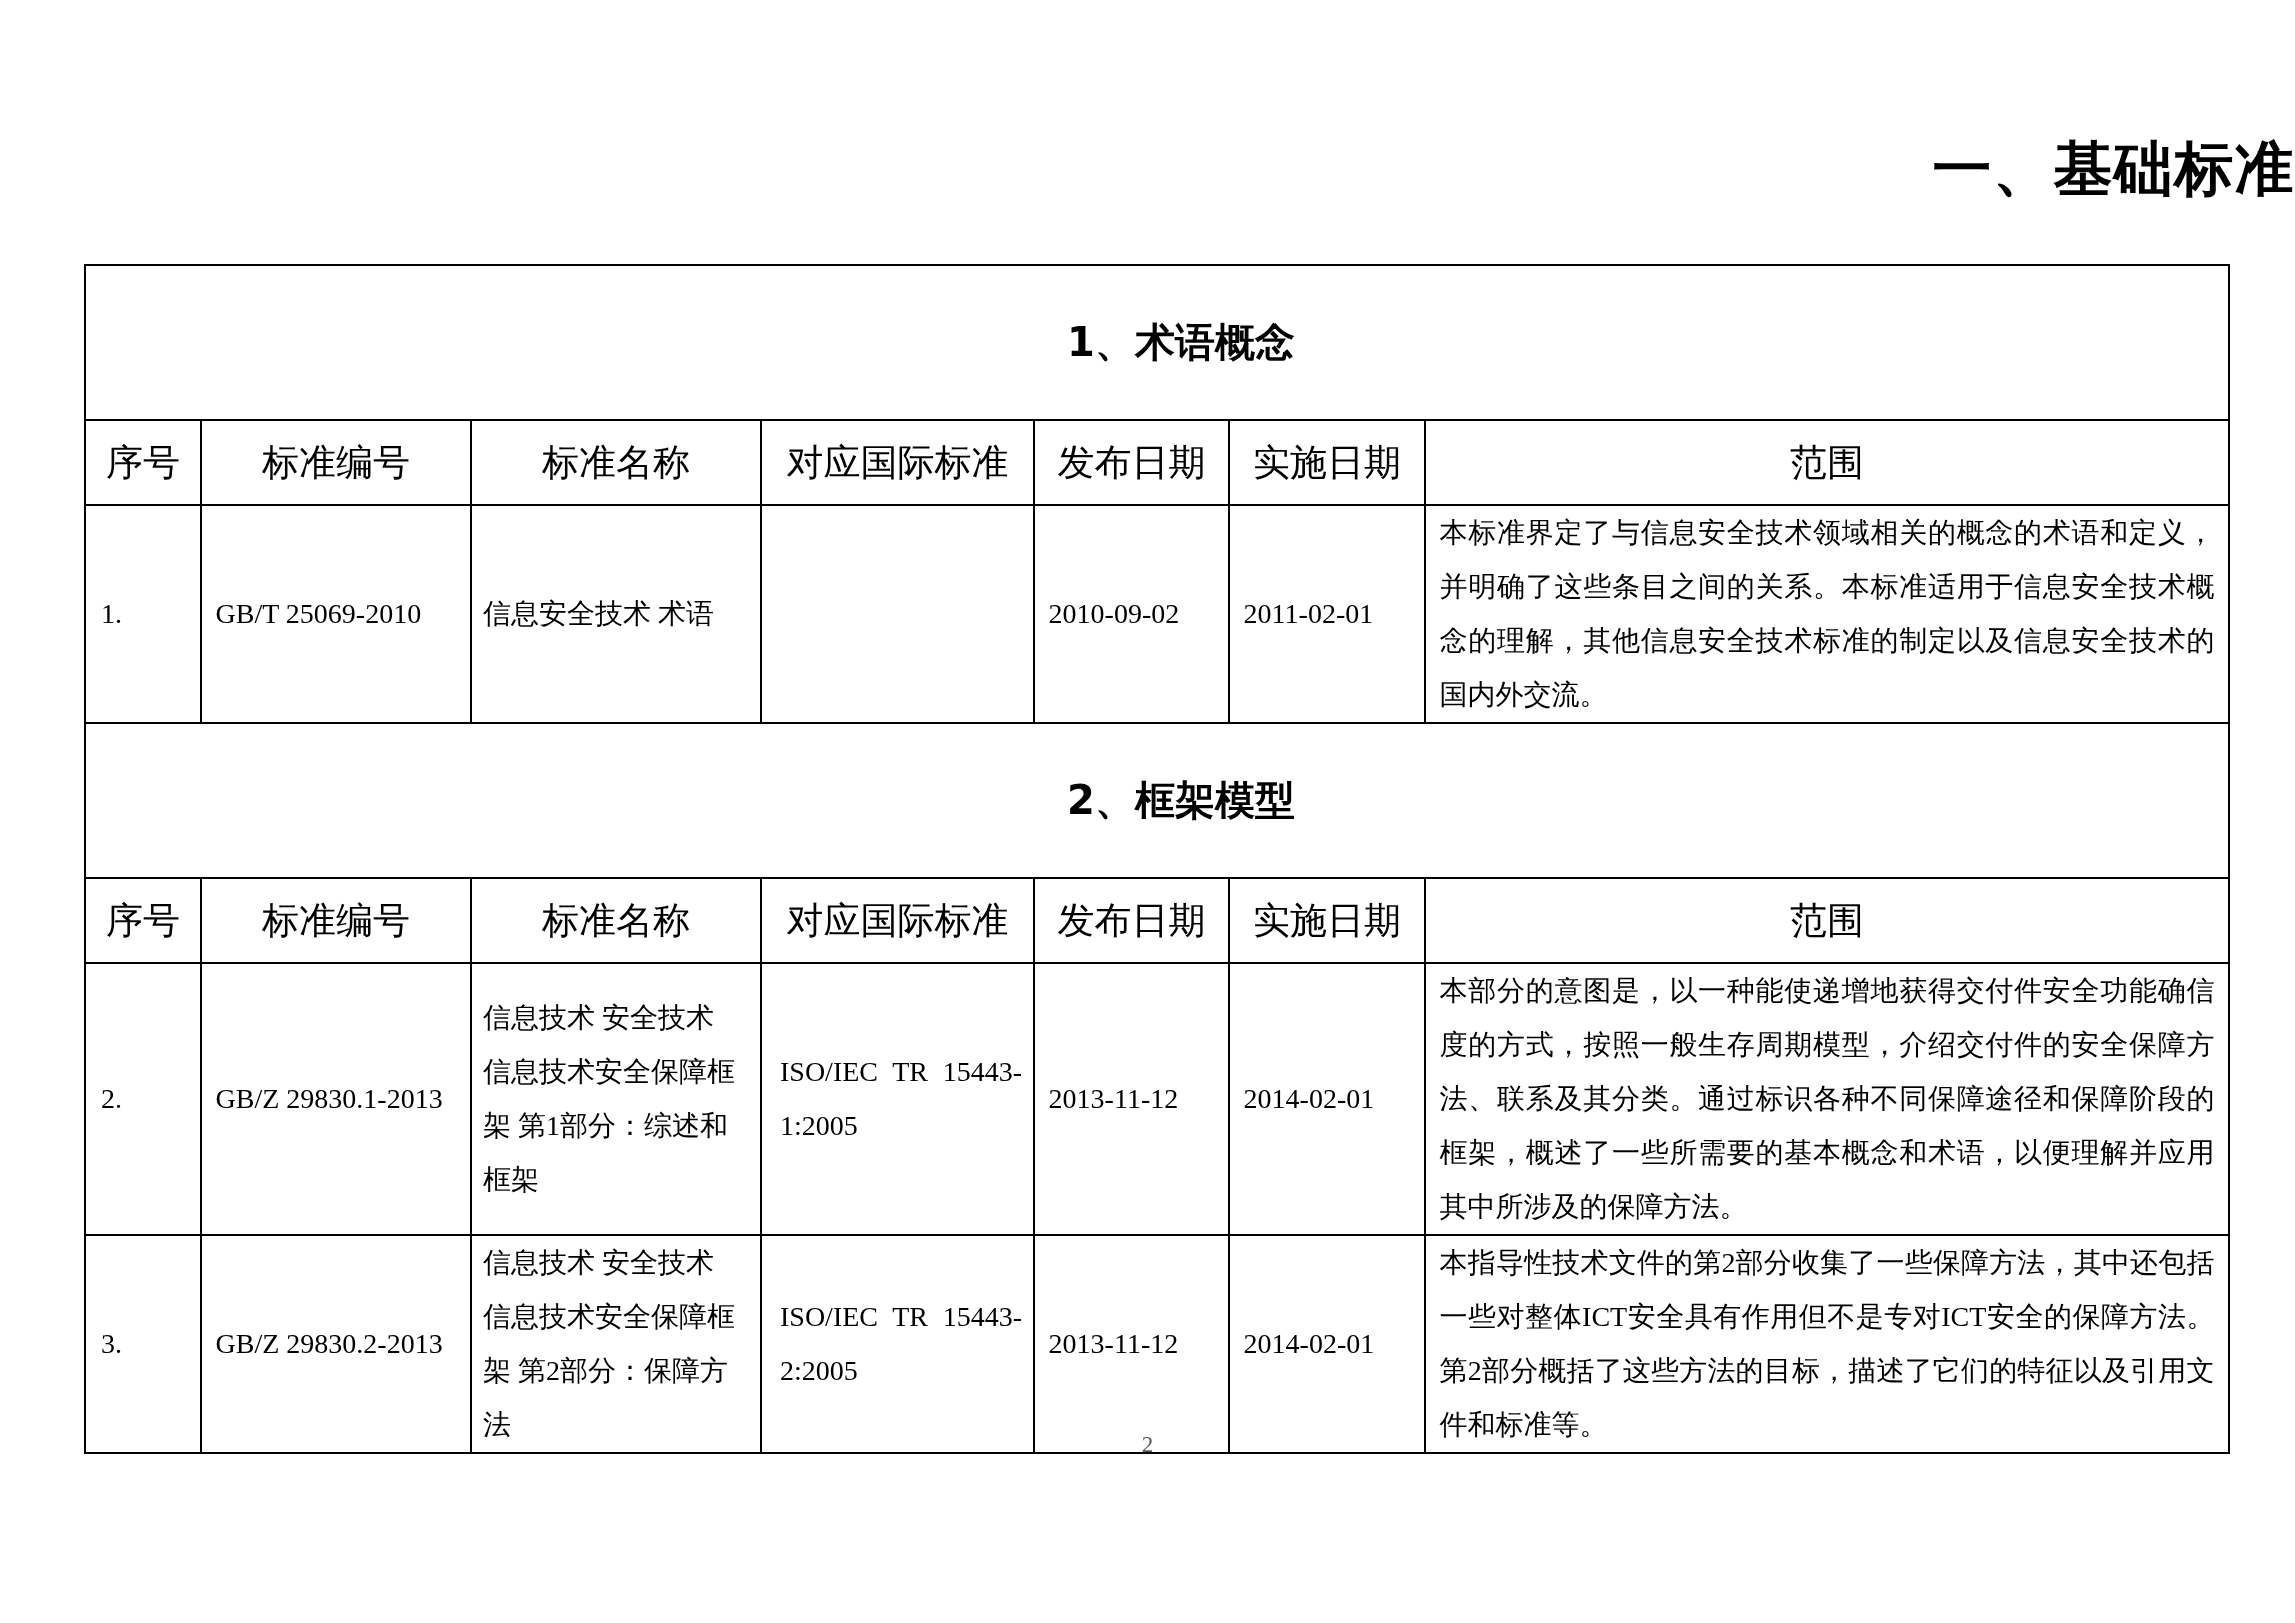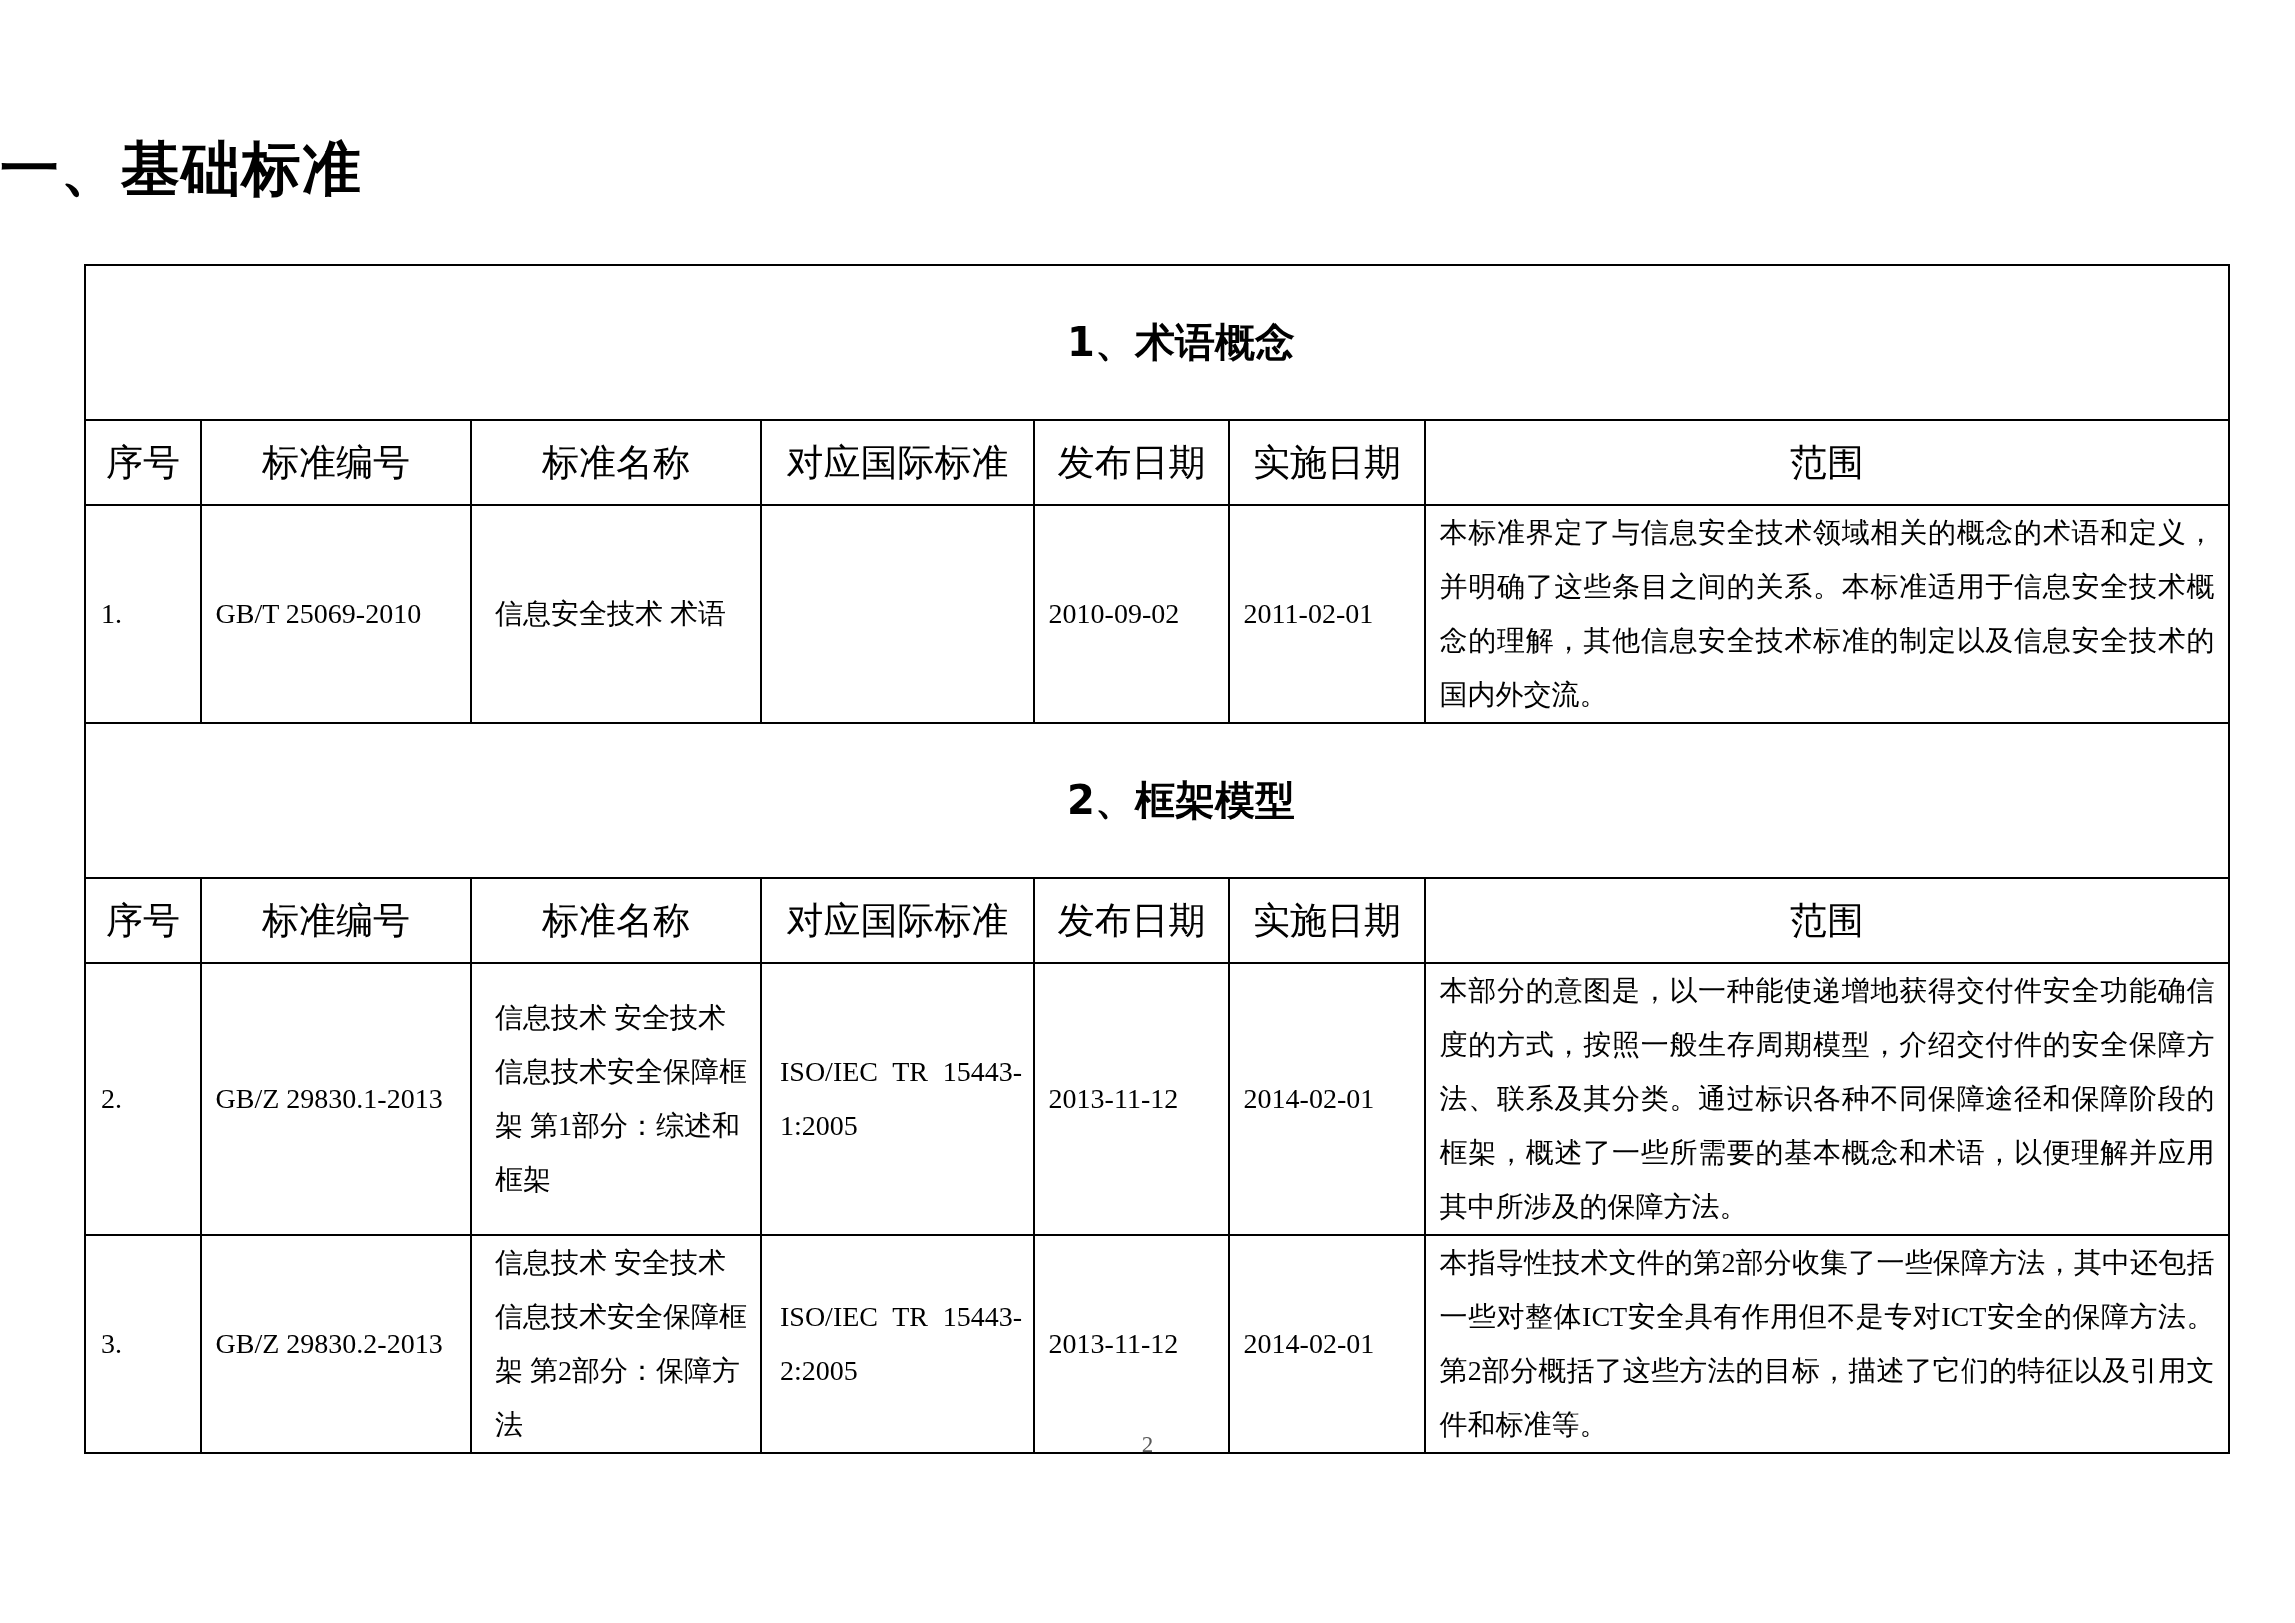--- a/index.html
+++ b/index.html
@@ -1,33 +1,33 @@
 <!DOCTYPE html>
 <html style="font-size:11px"><head>
 <meta charset="utf-8">
 <style>
   html, body { margin: 0; padding: 0; background: #ffffff; }
   body { width: 2295px; height: 1623px; position: relative; overflow: hidden;
          font-family: "Liberation Serif", "DejaVu Serif", serif; color: #000; }
-  .page-title { position: absolute; left: 0; width: 2295px; top: 128px; text-align: left;
+  .page-title { position: absolute; left: 0; width: 2295px; top: 128px; text-align: right;
          font-family: "DejaVu Sans", "Liberation Sans", sans-serif; font-weight: bold;
          font-size: 59px; line-height: 82px; letter-spacing: 1.4px; }
   table.std { position: absolute; left: 84px; top: 264px; width: 2144px;
          border-collapse: collapse; table-layout: fixed; }
   table.std td, table.std th { border: 2px solid #000; padding: 0; vertical-align: middle; }
   table.std tr.section td { height: 153px; text-align: center;
          font-family: "DejaVu Sans", "Liberation Sans", sans-serif; font-weight: bold;
          font-size: 40px; padding-left: 48px; }
   table.std tr.head th { height: 83px; font-weight: normal; font-size: 37px;
          font-family: Liberation Serif, serif; text-align: center;
          white-space: nowrap; }
   table.std tr.row td { font-size: 28px; line-height: 54px; padding: 0 13.6px; }
   table.std tr.row td.c-idx { padding-left: 15px; }
   table.std tr.row td.c-scope { padding: 0 13.6px; text-align: justify; }
-  table.std tr.row td.c-name { padding-left: 23px; padding-right: 12.3px; }
+  table.std tr.row td.c-name { padding-left: 11px; padding-right: 12.3px; }
   table.std tr.row td.c-intl { padding-left: 18px; padding-right: 11px; text-align: justify; }
   .page-number { position: absolute; left: 0; width: 2295px; top: 1432px; text-align: center;
          font-size: 23px; color: #595959; }
 </style>
 </head>
 <body>
 
 <div class="page-title">一、基础标准</div>
 
 <table class="std">

